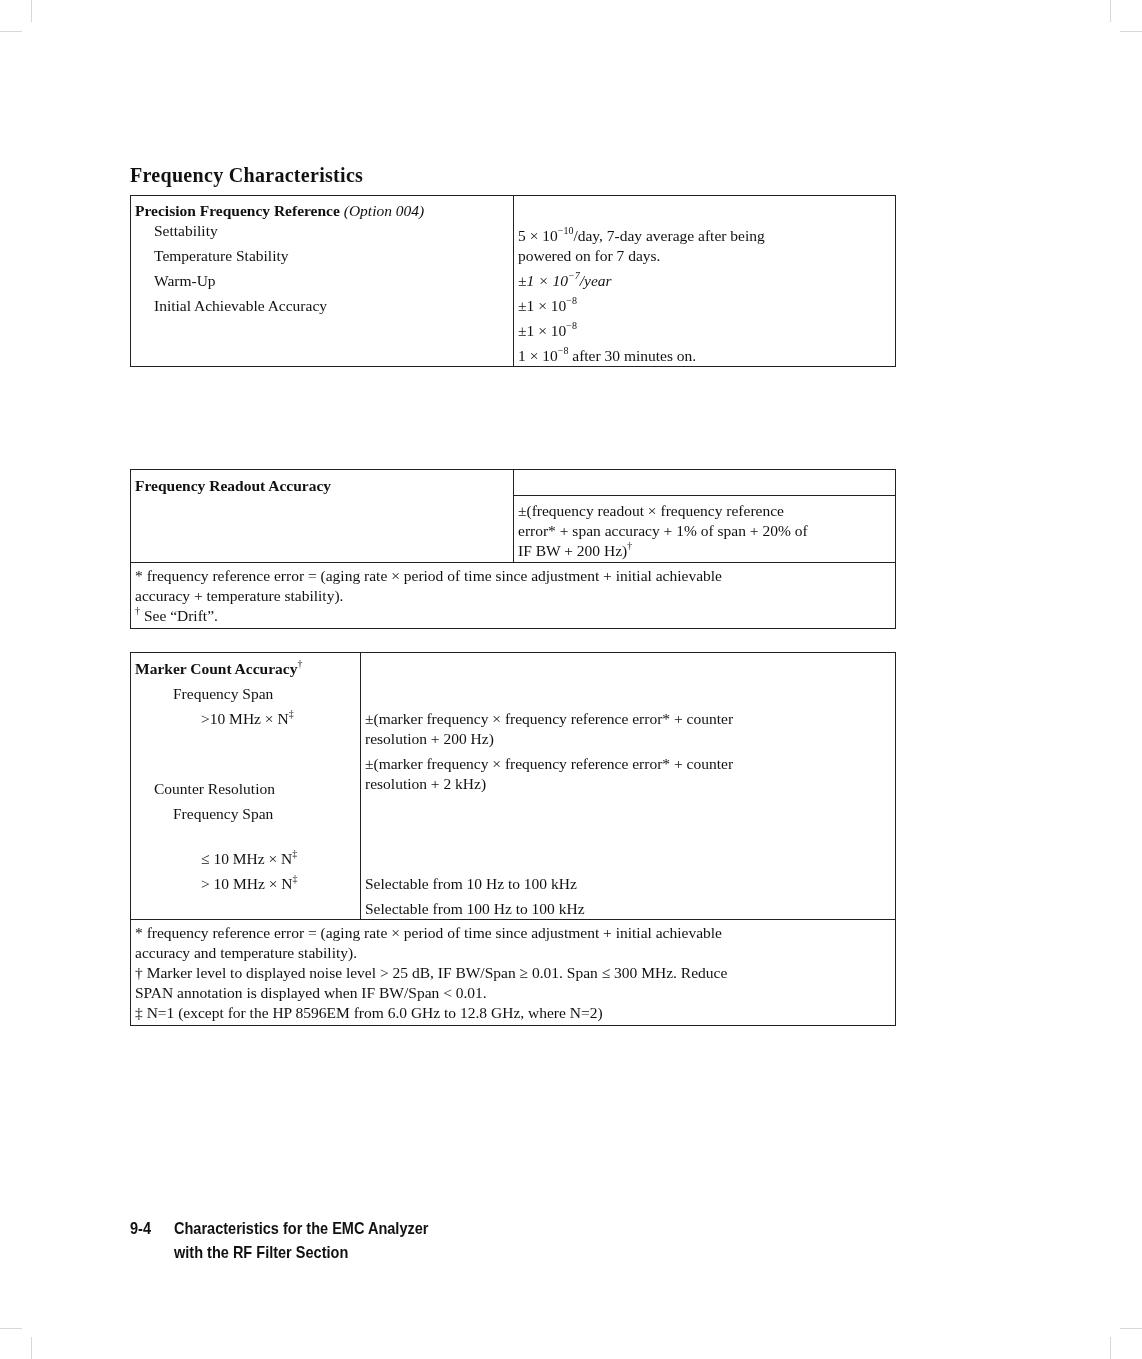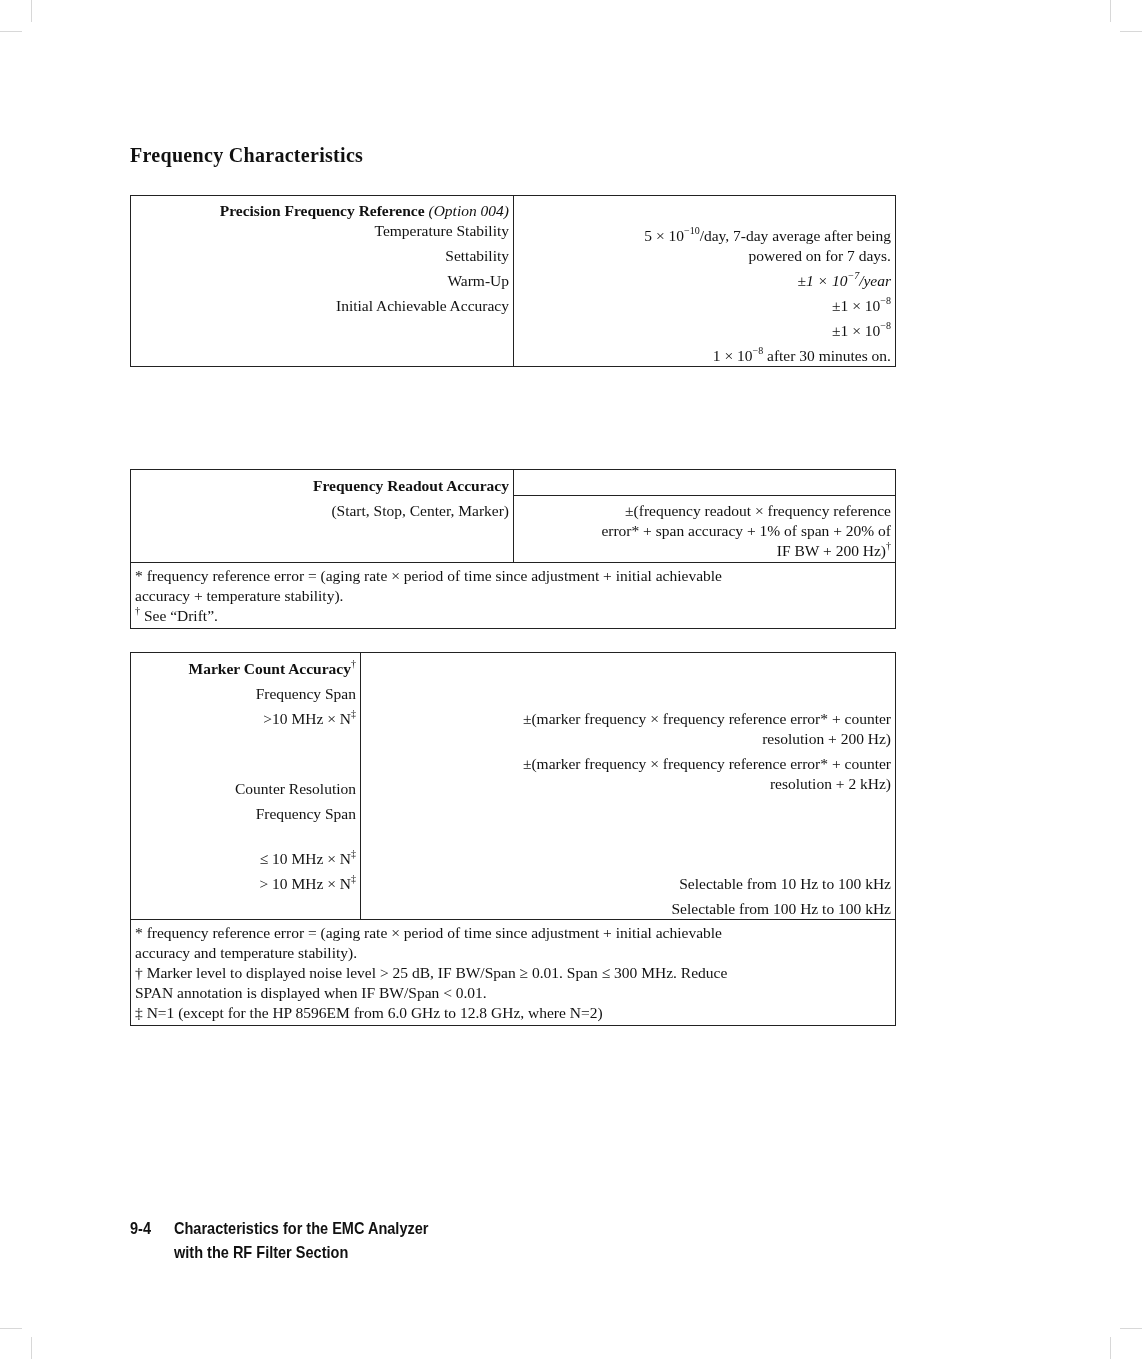--- a/index.html
+++ b/index.html
@@ -6,35 +6,35 @@
   body {
     width: 1142px; height: 1359px; position: relative; overflow: hidden;
     font-family: "DejaVu Serif", "Liberation Serif", serif;
     color: #111;
   }
   .crop { position: absolute; background: #d8d8d8; }
   .crop.v { width: 1px; height: 22px; }
   .crop.h { height: 1px; width: 22px; }
 
   .page-title {
-    position: absolute; left: 130px; top: 144px;
+    position: absolute; left: 130px; top: 164px;
     font-family: "Liberation Serif", "DejaVu Serif", serif;
     font-weight: bold; font-size: 20px; letter-spacing: 0.3px;
   }
 
   .spec {
     position: absolute; left: 130px; width: 766px;
     border: 1.5px solid #222; box-sizing: border-box;
     font-family: "Liberation Serif", "DejaVu Serif", serif;
     font-size: 15.5px; line-height: 20px;
   }
   .spec-body { display: flex; }
   .col-left { border-right: 1px solid #222; box-sizing: border-box; }
   .col-right { flex: 1; }
-  .cell { padding: 0 4px; text-align: right; }
+  .cell { padding: 0 4px; }
   .bold { font-weight: bold; }
   .it { font-style: italic; }
   .ind1 { padding-left: 23px; }
   .ind2 { padding-left: 42px; }
   .ind3 { padding-left: 70px; }
   sup { font-size: 10px; line-height: 0; vertical-align: 7px; }
   .notes { border-top: 1.5px solid #222; padding: 3px 4px 2px 4px; }
 
   .footer {
     position: absolute; left: 130px; top: 1216px;
@@ -59,22 +59,22 @@
 
 <div class="page-title">Frequency Characteristics</div>
 
 <div class="spec" style="top:195px;">
   <div class="spec-body">
     <div class="col-left" style="width:383px;">
       <div class="cell" style="padding-top:5px;height:20px;">
         <span class="bold">Precision Frequency Reference</span>
         <span class="it">(Option 004)</span>
       </div>
+      <div class="cell ind1" style="height:25px;">Settability</div>
       <div class="cell ind1" style="height:25px;">Temperature Stability</div>
-      <div class="cell ind1" style="height:25px;">Settability</div>
       <div class="cell ind1" style="height:25px;">Warm-Up</div>
       <div class="cell ind1" style="height:42px;">Initial Achievable Accuracy</div>
     </div>
     <div class="col-right">
       <div class="cell" style="height:25px;"></div>
       <div class="cell" style="padding-top:5px;">
         <span>5 × 10</span><sup>−10</sup><span>/day, 7-day average after being</span><br>
         <span>powered on for 7 days.</span>
       </div>
       <div class="cell" style="padding-top:5px;height:20px;font-style:italic;">
@@ -90,21 +90,20 @@
         <span>1 × 10</span><sup>−8</sup><span> after 30 minutes on.</span>
       </div>
     </div>
   </div>
 </div>
 
 <div class="spec" style="top:469px;">
   <div class="spec-body">
     <div class="col-left" style="width:383px;">
       <div class="cell bold" style="padding-top:6px;height:20px;">Frequency Readout Accuracy</div>
-      <div class="cell ind1" style="padding-top:5px;">(Start, Stop, Center, Marker)</div>
     </div>
     <div class="col-right">
       <div style="height:25px;border-bottom:1px solid #222;margin-left:-1px;"></div>
       <div class="cell" style="padding-top:5px;padding-bottom:1px;">
         <span>±(frequency readout × frequency reference</span><br>
         <span>error* + span accuracy + 1% of span + 20% of</span><br>
         <span>IF BW + 200 Hz)</span><sup>†</sup>
       </div>
     </div>
   </div>

